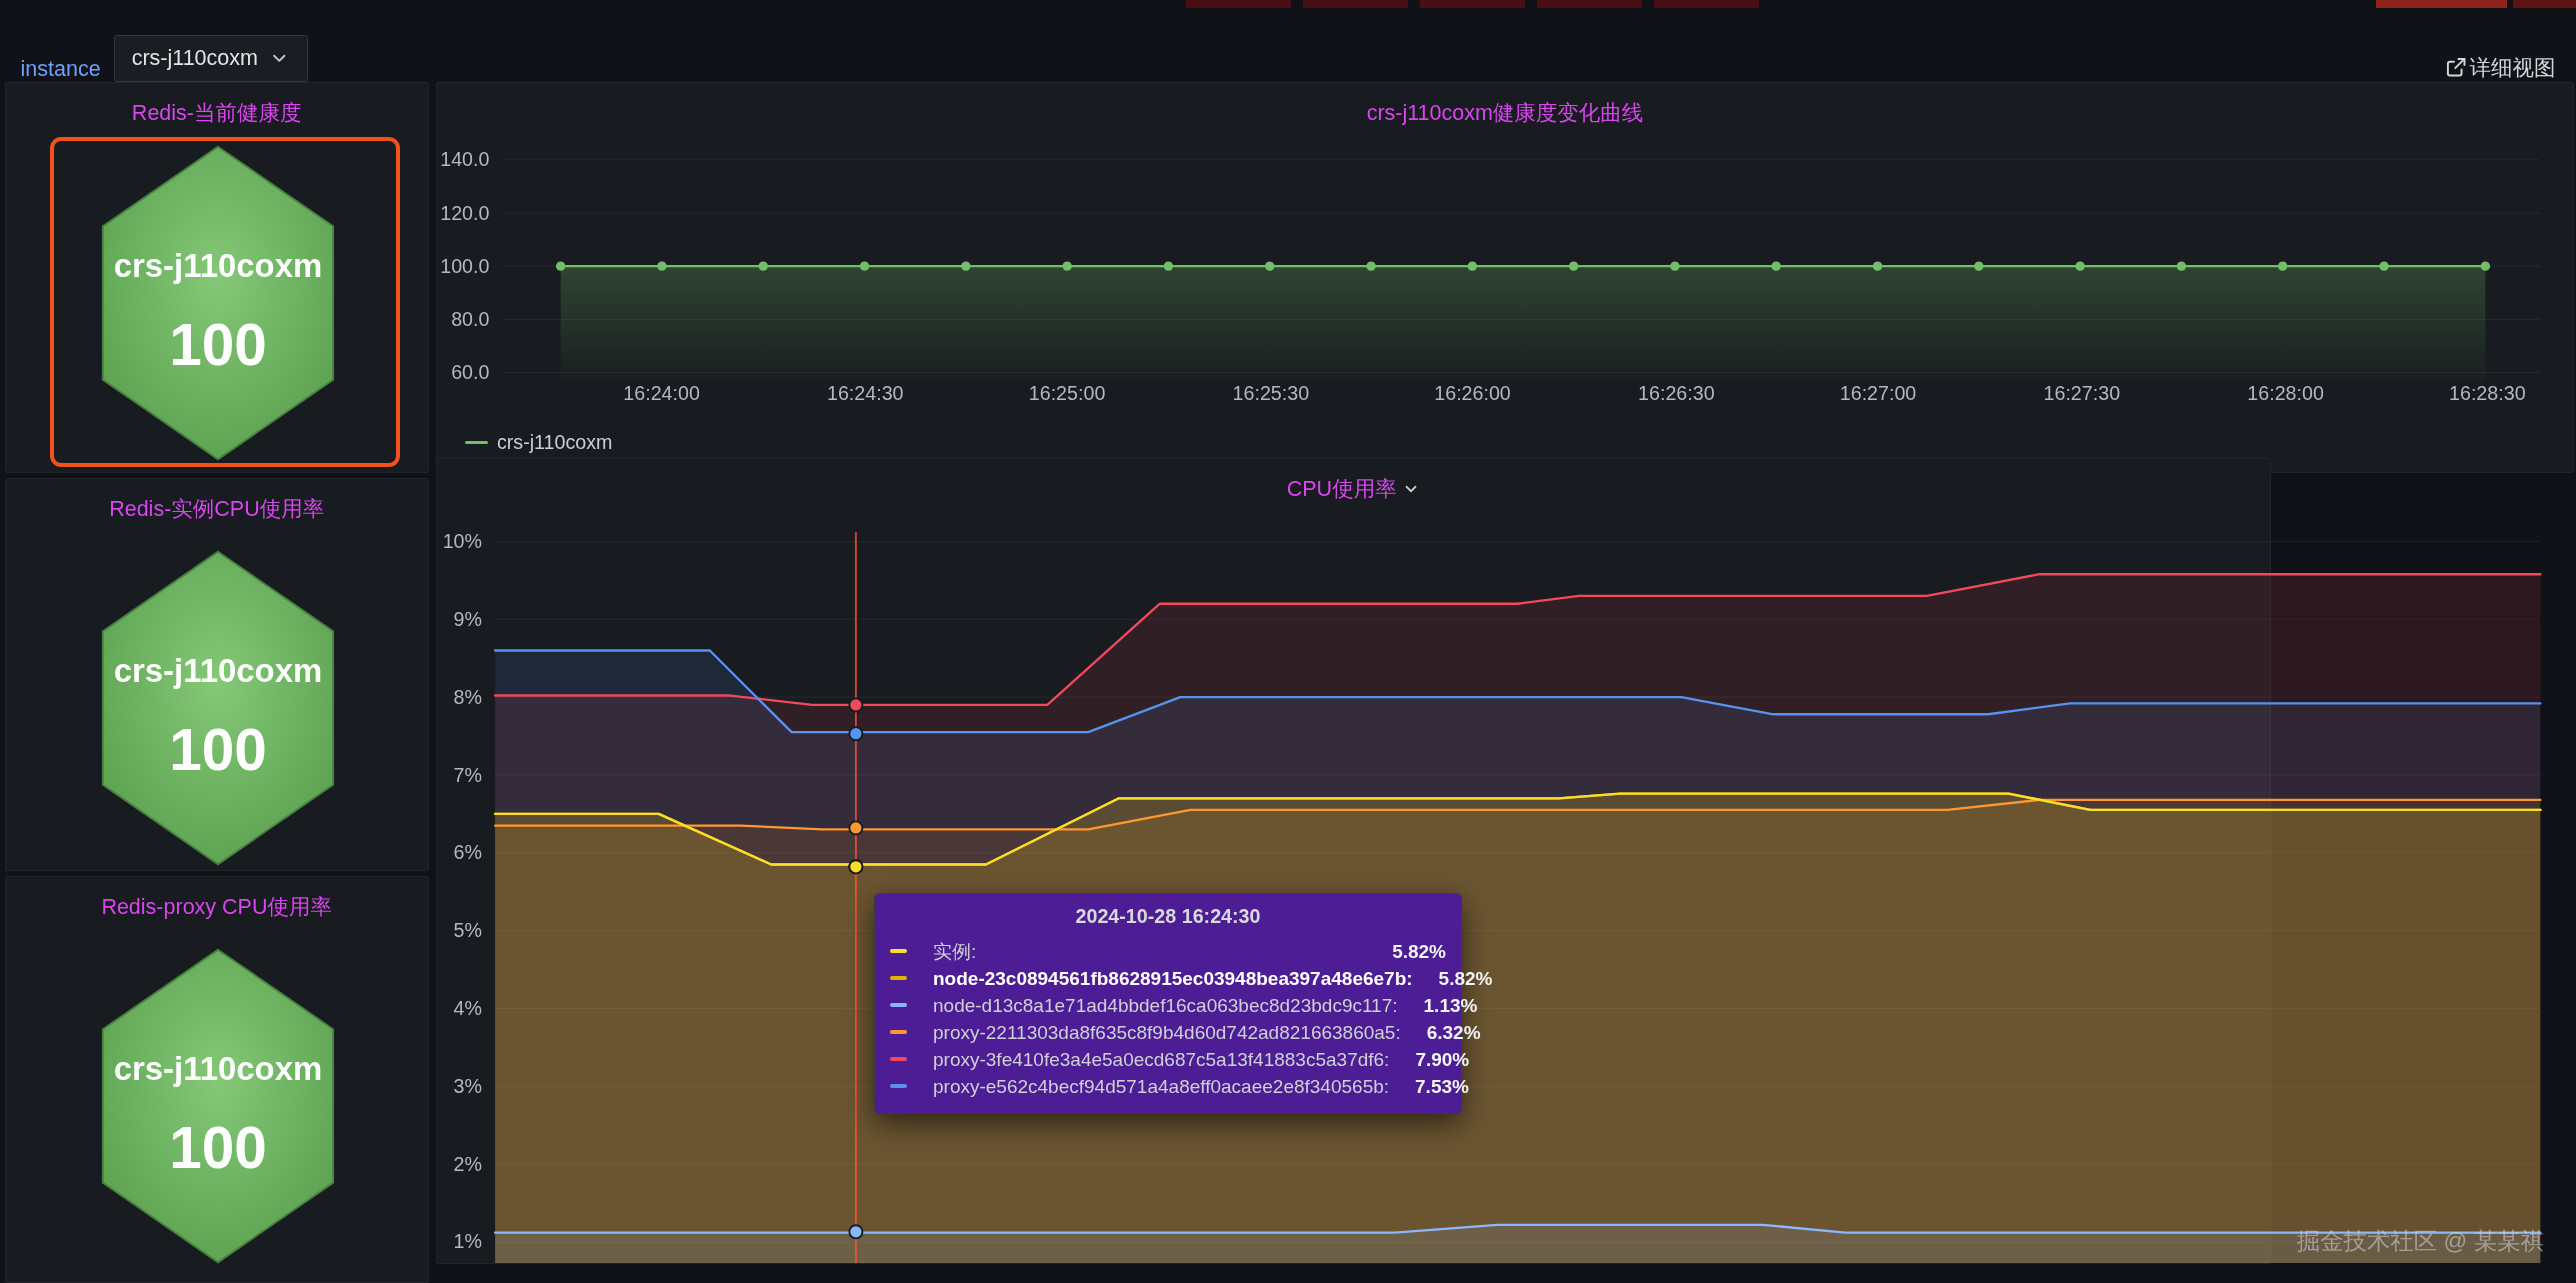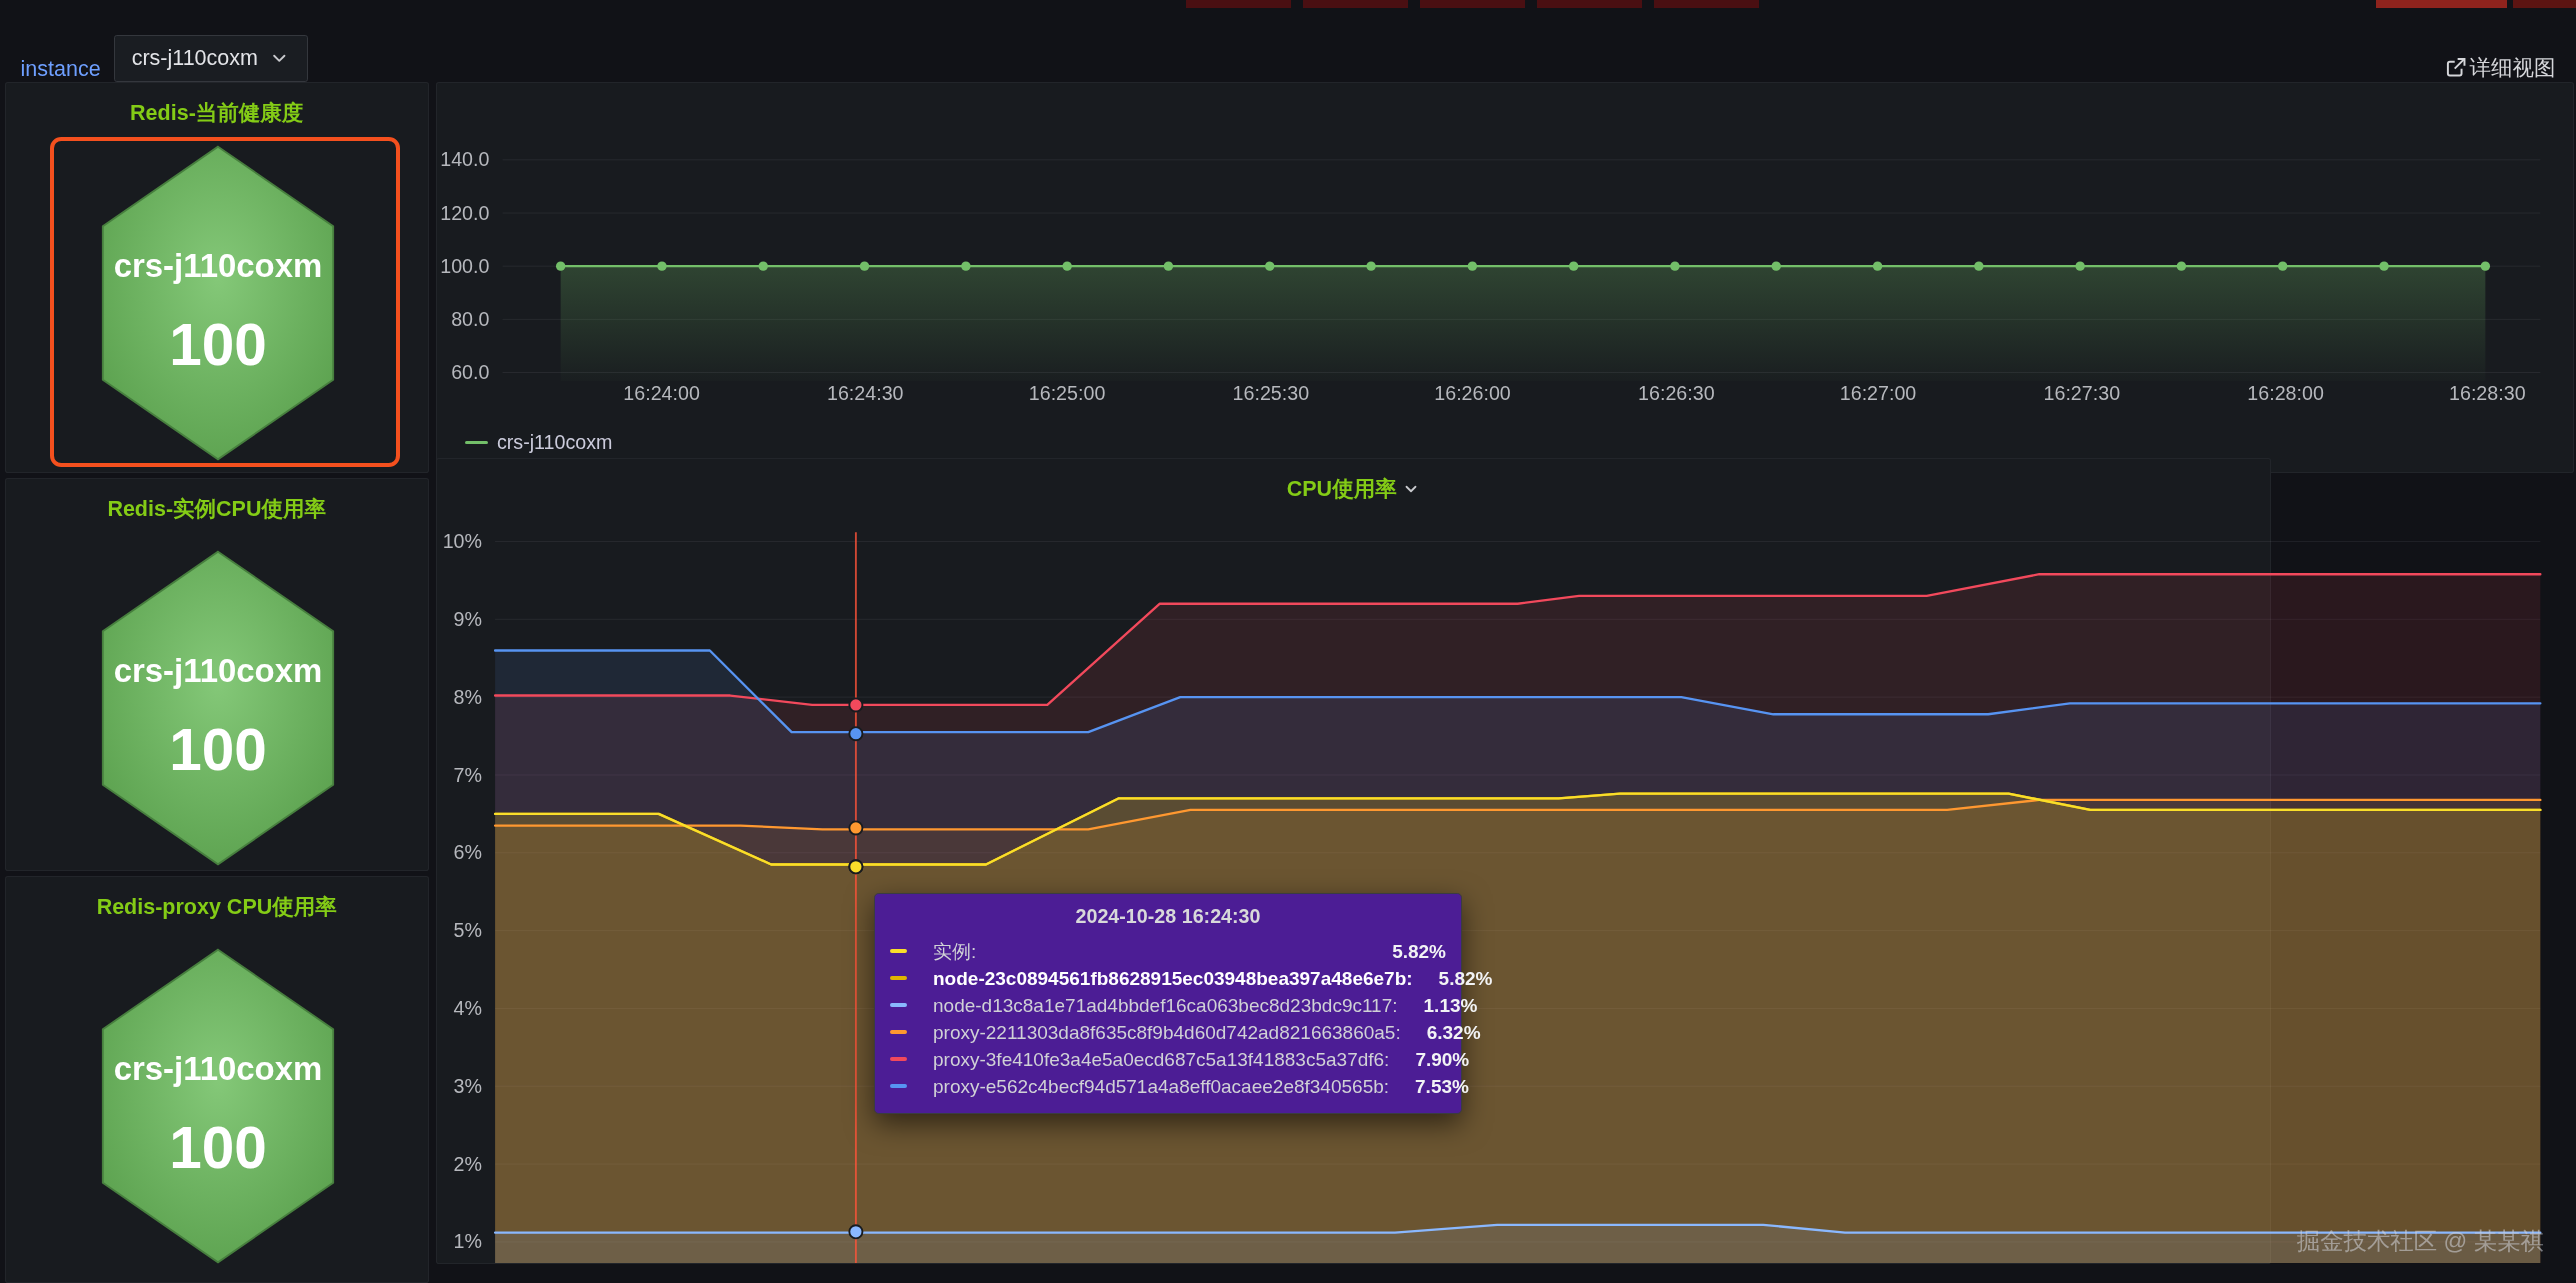--- a/index.html
+++ b/index.html
@@ -11,22 +11,22 @@
   .var-label{color:var(--accent);font-size:21.5px;font-weight:500}
   .var-picker{display:flex;align-items:center;gap:11.2px;height:47px;padding:0 17px;background:#1a1d22;
               border:0.9px solid #34373d;border-radius:2.8px;color:#e3e4e8;font-size:21.5px;cursor:pointer;
               font-family:"Liberation Sans",sans-serif}
   .chev{width:20.6px;height:20.6px}
   .chev.small{width:18px;height:18px;margin-left:5.6px}
   .detail-link{margin-left:auto;display:flex;align-items:center;gap:2px;color:#d5d6da;font-size:21.5px;cursor:pointer}
   .detail-link svg{width:23.4px;height:23.4px}
   
   .panel{position:absolute;background:#181b1f;border:0.9px solid rgba(204,204,220,0.06);border-radius:2.8px}
-  .panel-title{position:absolute;top:15px;left:0;right:0;text-align:left;font-size:21.5px;font-weight:700;
-               color:#84cc16;display:flex;justify-content:center;align-items:center}
+  .panel-title{position:absolute;top:15px;left:0;right:0;text-align:left;font-size:21.5px;font-weight:400;
+               color:#d946ef;display:flex;justify-content:center;align-items:center}
   .sel-ring{position:absolute;left:44px;top:54px;width:350px;height:330px;border:4.7px solid var(--selection);border-radius:11.2px}
   .hex{position:absolute}
   .hex-name{font-size:36px;font-weight:700;fill:#ffffff;text-anchor:middle;font-family:"Liberation Sans",sans-serif}
   .hex-num{font-size:64px;font-weight:700;fill:#ffffff;text-anchor:middle;font-family:"Liberation Sans",sans-serif}
   .chart{position:absolute;left:0;top:0}
   .chart text{font-family:"Liberation Sans",sans-serif}
   .legend{position:absolute;left:28px;top:348px;display:flex;align-items:center;gap:9.4px;cursor:pointer}
   .legend .dash{width:22.5px;height:3.7px;border-radius:1.9px}
   .legend-label{font-size:19.7px;color:#ccccdc}
   
@@ -102,20 +102,21 @@
   <section class="panel" style="left:4.7px;top:876px;width:424px;height:407px">
     <h2 class="panel-title">Redis-proxy CPU使用率</h2>
     <svg class="hex" style="left:93px;top:69px" width="238" height="320" viewBox="0 0 260 350">
       <polygon points="130,4 256,91 256,259 130,346 4,259 4,91" fill="url(#hexGrad)" style="stroke:var(--hex-stroke)" stroke-width="2"></polygon>
       <text class="hex-name" x="130" y="147">crs-j110coxm</text>
       <text class="hex-num" x="130" y="243">100</text>
     </svg>
   </section>
 
   <section class="panel" style="left:436px;top:82px;width:2138px;height:391px">
+    <h2 class="panel-title">crs-j110coxm健康度变化曲线</h2>
     <svg id="healthChart" class="chart" width="2138" height="389" viewBox="0 0 2282 415">
         <line x1="70" x2="2245" y1="81.9" y2="81.9" stroke="rgba(204,204,220,0.09)" stroke-width="1"></line>
         <text x="56" y="88.9" text-anchor="end" fill="#b6b8bd" font-size="21">140.0</text>
         <line x1="70" x2="2245" y1="138.7" y2="138.7" stroke="rgba(204,204,220,0.09)" stroke-width="1"></line>
         <text x="56" y="145.7" text-anchor="end" fill="#b6b8bd" font-size="21">120.0</text>
         <line x1="70" x2="2245" y1="195.4" y2="195.4" stroke="rgba(204,204,220,0.09)" stroke-width="1"></line>
         <text x="56" y="202.4" text-anchor="end" fill="#b6b8bd" font-size="21">100.0</text>
         <line x1="70" x2="2245" y1="252.2" y2="252.2" stroke="rgba(204,204,220,0.09)" stroke-width="1"></line>
         <text x="56" y="259.2" text-anchor="end" fill="#b6b8bd" font-size="21">80.0</text>
         <line x1="70" x2="2245" y1="308.9" y2="308.9" stroke="rgba(204,204,220,0.09)" stroke-width="1"></line>

